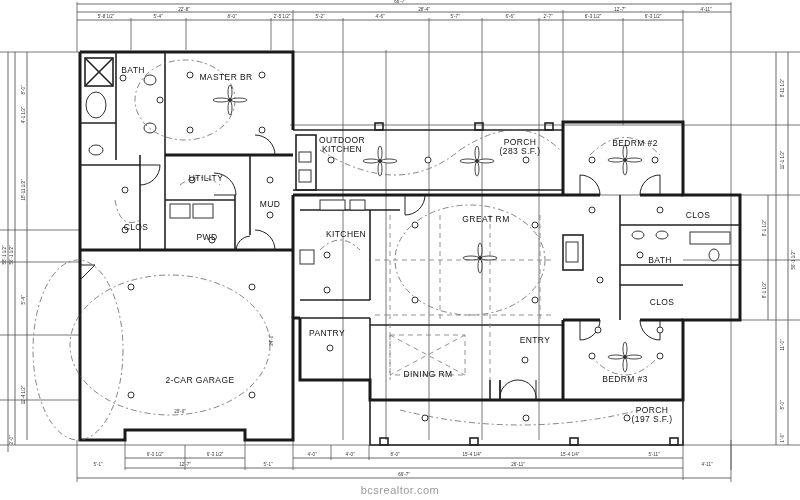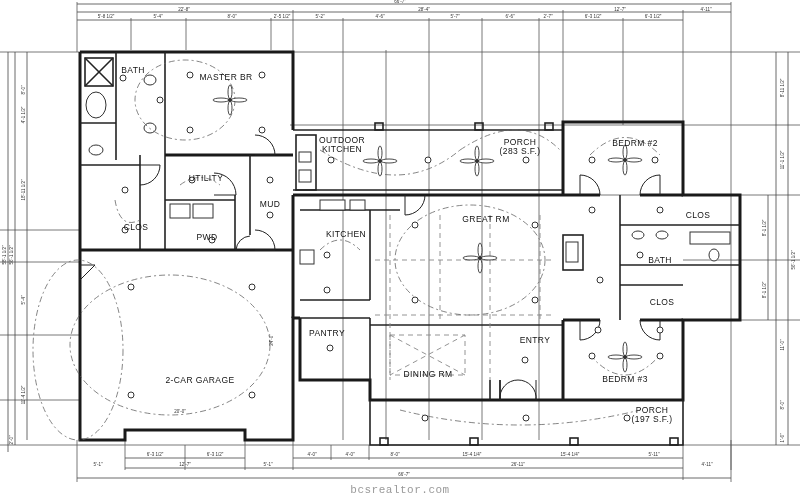--- a/index.html
+++ b/index.html
@@ -10,21 +10,21 @@
   .dim { stroke: #444; stroke-width: 0.8; fill: none; }
   .grid { stroke: #555; stroke-width: 0.8; }
   .dash { stroke: #666; stroke-width: 0.8; stroke-dasharray: 6 3 2 3; fill: none; }
   .ceil { stroke: #888; stroke-width: 0.9; stroke-dasharray: 5 4; fill: none; }
   .door { fill: none; stroke: #222; stroke-width: 1; }
   .fix { fill: #fff; stroke: #333; stroke-width: 1; }
   .fan { fill: #fff; stroke: #333; stroke-width: 0.9; }
   .room-label { font-family: "Liberation Sans", sans-serif; font-size: 8.5px; fill: #111; letter-spacing: 0.4px; text-anchor: middle; }
   .dim-label { font-family: "Liberation Sans", sans-serif; font-size: 4.5px; fill: #333; text-anchor: middle; }
   .dim-vlabel { font-family: "Liberation Sans", sans-serif; font-size: 4.5px; fill: #333; text-anchor: middle; }
-  .watermark { position: absolute; left: 0; width: 800px; top: 484px; text-align: center; font-family: Liberation Mono, monospace; font-size: 11px; color: #9a9a9a; letter-spacing: 0.5px; }
+  .watermark { position: absolute; left: 0; width: 800px; top: 484px; text-align: center; font-family: Liberation Sans, sans-serif; font-size: 11px; color: #9a9a9a; letter-spacing: 0.5px; }
 </style>
 </head>
 <body>
 
 <svg id="plan" viewBox="0 0 800 500" xmlns="http://www.w3.org/2000/svg">
 
   <g>
     <line class="dim" x1="77" y1="4" x2="731" y2="4"></line>
     <text class="dim-label" x="400" y="3">66'-7"</text>
     <line class="dim" x1="77" y1="12" x2="563" y2="12"></line>

